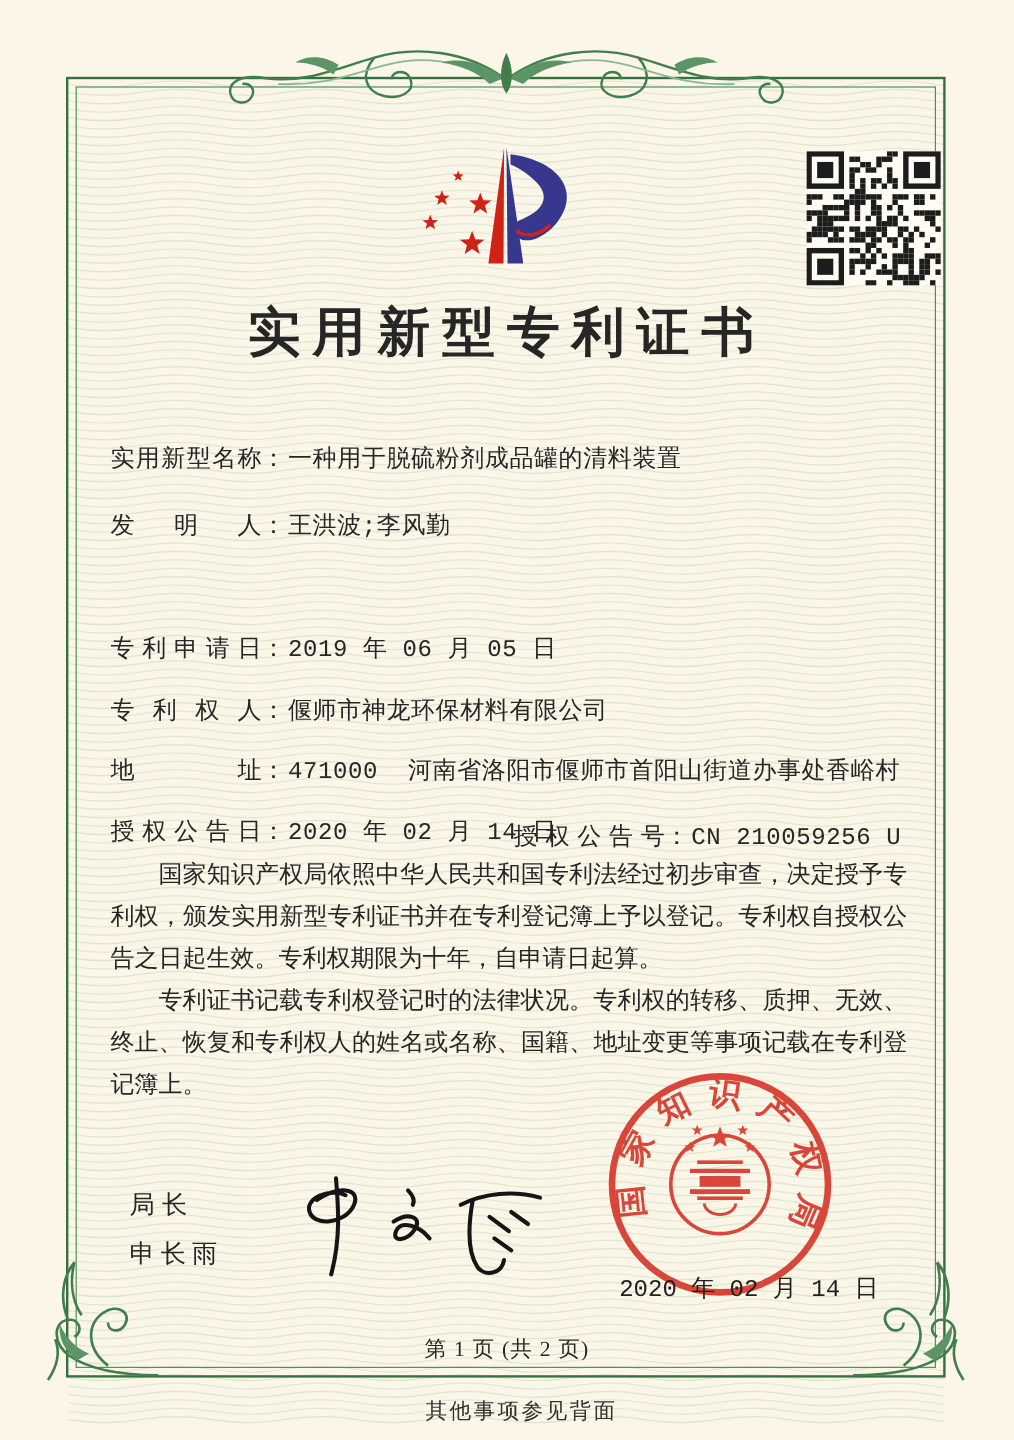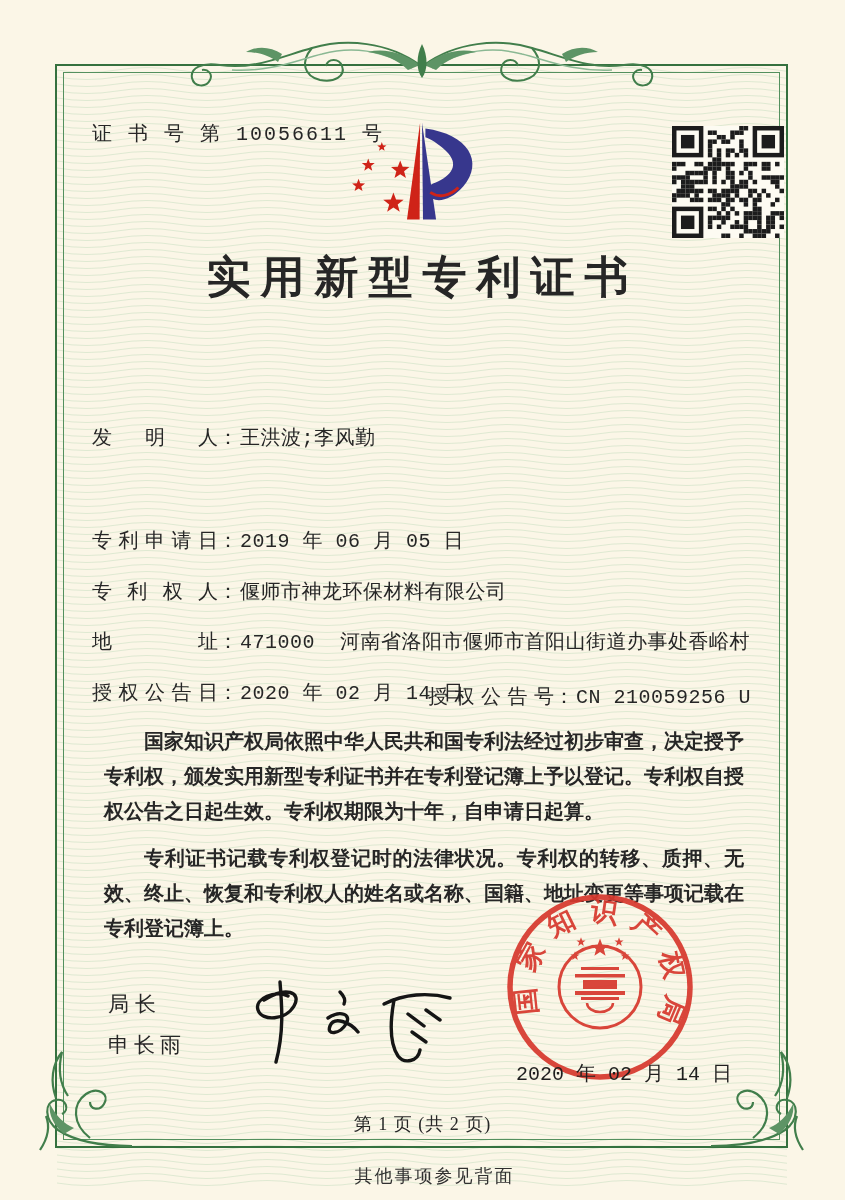--- a/index.html
+++ b/index.html
@@ -27,21 +27,21 @@
          font-size:44px;font-weight:bold;letter-spacing:10px;}
 
   .row{position:absolute;left:92px;width:664px;font-size:20px;white-space:nowrap;}
   .flabel{display:inline-block;width:126px;text-align:justify;text-align-last:justify;}
   .colon{display:inline-block;width:22px;}
   .fvalue{font-family:"Liberation Mono","Liberation Serif",serif;letter-spacing:.5px;white-space:pre;}
   .grant2{position:absolute;left:336px;top:4px;}
 
   .paras{position:absolute;left:92px;top:712px;width:664px;font-size:20px;
          line-height:35px;text-align:justify;}
-  .paras p{margin:12px;text-indent:2em;font-weight:bold;}
+  .paras p{margin:0;text-indent:2em;}
 
   .officer-title{position:absolute;left:108px;top:990px;font-size:21px;letter-spacing:6px;}
   .officer-name{position:absolute;left:108px;top:1031px;font-size:21px;letter-spacing:5px;}
   .signature{position:absolute;left:228px;top:970px;}
 
   .seal{position:absolute;left:503px;top:890px;opacity:.93;}
   .seal-date{position:absolute;left:516px;top:1060px;font-size:20px;color:#1f1f1f;
              font-family:"Liberation Mono","Liberation Serif",serif;white-space:pre;}
 
   .page-note{position:absolute;left:0;right:0;top:1112px;text-align:center;font-size:18px;letter-spacing:1px;}
@@ -244,21 +244,20 @@
   <svg class="corner-fl br" viewBox="0 0 120 120">
     <g fill="none" stroke="#417e4b" stroke-width="2.2">
       <path d="M112,112 C84,112 56,108 38,96 C24,86 24,68 36,66 C46,64 50,76 42,80"></path>
       <path d="M70,104 C52,90 52,70 66,60 C78,52 90,60 84,70 C80,77 70,76 70,68"></path>
       <path d="M36,64 C30,48 32,30 42,18 C38,34 40,50 48,62"></path>
       <path d="M20,116 C28,104 30,92 26,82"></path>
       <path d="M44,100 C34,92 28,80 30,70 C36,82 44,90 54,94 Z" fill="#5d9465" stroke="none"></path>
     </g>
   </svg>
 
-  <div class="cert-no">证 书 号 第 10056611 号</div>
 
   <svg class="logo" width="155" height="118" viewBox="0 0 160 120">
     <g id="logo-stars" fill="#cf2318">
         <polygon points="24.0,45.0 25.7,49.6 30.7,49.8 26.8,52.9 28.1,57.7 24.0,54.9 19.9,57.7 21.2,52.9 17.3,49.8 22.3,49.6"></polygon>
         <polygon points="14.0,66.0 15.7,70.6 20.7,70.8 16.8,73.9 18.1,78.7 14.0,75.9 9.9,78.7 11.2,73.9 7.3,70.8 12.3,70.6"></polygon>
         <polygon points="38.0,28.0 39.2,31.3 42.8,31.5 40.0,33.6 40.9,37.0 38.0,35.1 35.1,37.0 36.0,33.6 33.2,31.5 36.8,31.3"></polygon>
         <polygon points="57.0,47.0 59.5,53.6 66.5,53.9 61.0,58.3 62.9,65.1 57.0,61.2 51.1,65.1 53.0,58.3 47.5,53.9 54.5,53.6"></polygon>
         <polygon points="50.0,80.0 52.7,87.3 60.5,87.6 54.4,92.4 56.5,99.9 50.0,95.6 43.5,99.9 45.6,92.4 39.5,87.6 47.3,87.3"></polygon>
       </g>
     <polygon points="77.5,8 64,108 77,108" fill="#cf2318"></polygon>
@@ -486,20 +485,23 @@
         <rect fill="#fdfbf2" x="85.12000000000002" y="4.48" width="22.400000000000002" height="22.400000000000002"></rect>
         <rect x="89.60000000000002" y="8.96" width="13.440000000000001" height="13.440000000000001"></rect>
         <rect x="0" y="80.64000000000001" width="31.360000000000003" height="31.360000000000003"></rect>
         <rect fill="#fdfbf2" x="4.48" y="85.12000000000002" width="22.400000000000002" height="22.400000000000002"></rect>
         <rect x="8.96" y="89.60000000000002" width="13.440000000000001" height="13.440000000000001"></rect>
       </g>
   </svg>
 
   <h1 class="title">实用新型专利证书</h1>
 
+  <div class="row" style="top:368px">
+    <span class="flabel">实用新型名称</span><span class="colon">：</span><span class="fvalue">一种用于脱硫粉剂成品罐的清料装置</span>
+  </div>
   <div class="row" style="top:424px">
     <span class="flabel">发明人</span><span class="colon">：</span><span class="fvalue">王洪波;李风勤</span>
   </div>
   <div class="row" style="top:527px">
     <span class="flabel">专利申请日</span><span class="colon">：</span><span class="fvalue">2019 年 06 月 05 日</span>
   </div>
   <div class="row" style="top:578px">
     <span class="flabel">专利权人</span><span class="colon">：</span><span class="fvalue">偃师市神龙环保材料有限公司</span>
   </div>
   <div class="row" style="top:628px">

